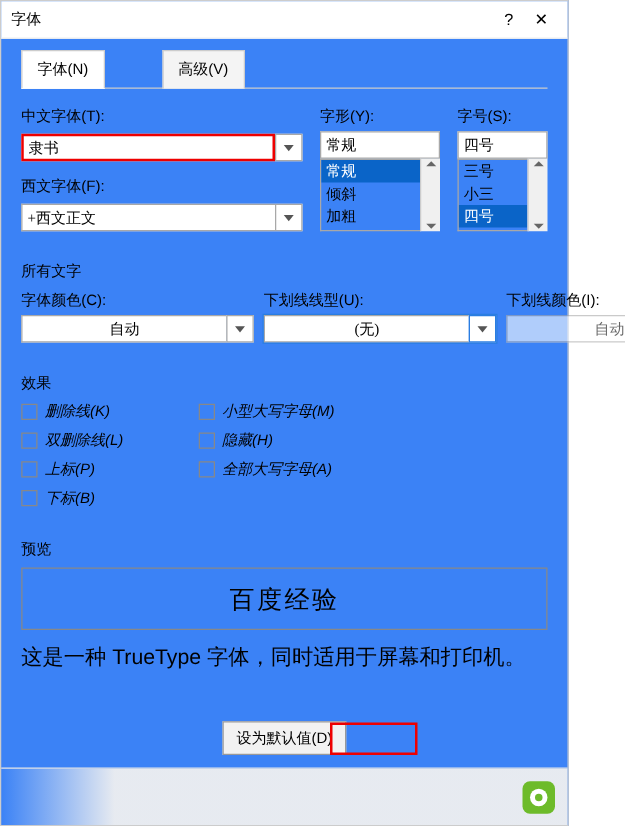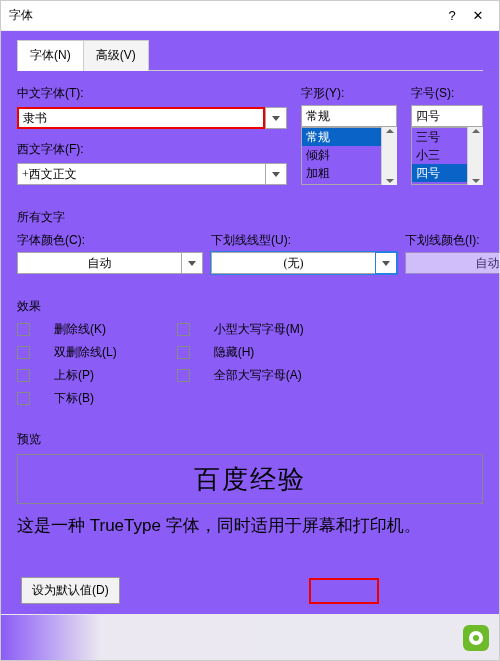--- a/index.html
+++ b/index.html
@@ -1,22 +1,22 @@
 <!DOCTYPE html>
 <html><head>
 <meta charset="utf-8">
 <style>
   * { box-sizing: border-box; }
   body { margin: 0; font-family: "Microsoft YaHei", Tahoma, sans-serif; font-size: 12px; background: #fff; }
-  .window { width: 500px; height: 661px; border: 1px solid #ccc; position: relative; background: #8b5cf6; }
+  .window { width: 455px; height: 661px; border: 1px solid #ccc; position: relative; background: #3b82f6; }
   .titlebar { height: 30px; background: #fff; display: flex; align-items: center; padding: 0 8px; border-bottom: 1px solid #eee; }
   .titlebar .title { flex: 1; font-size: 12px; }
   .titlebar .btn { width: 26px; text-align: center; font-size: 13px; cursor: pointer; }
   .body { padding: 8px 16px; }
-  .tabs { display: flex; border-bottom: 1px solid #ccc; margin-bottom: 14px; }
+  .tabs { display: flex; border-bottom: 1px solid #ccc; margin-bottom: 14px; gap: 47px; }
   .tab { padding: 6px 12px; border: 1px solid #ccc; border-bottom: none; background: #fff; margin-right: -1px; cursor: pointer; position: relative; top: 1px; }
   .tab.active { background: #fff; border-bottom: 1px solid #fff; }
   .tab.inactive { background: #f4f4f4; }
   .row { display: flex; gap: 14px; margin-bottom: 8px; }
   .col { display: flex; flex-direction: column; }
   .label { margin-bottom: 3px; }
   .combo { display: flex; height: 22px; }
   .combo input { flex: 1; border: 1px solid #a8a8a8; border-right: none; padding: 0 4px; font-family: Liberation Serif, serif; font-size: 12px; }
   .combo .arrow { width: 22px; border: 1px solid #a8a8a8; display: flex; align-items: center; justify-content: center; background: #fff; cursor: pointer; }
   .combo .arrow::after { content: ""; border-left: 4px solid transparent; border-right: 4px solid transparent; border-top: 5px solid #555; }
@@ -25,25 +25,25 @@
   .listbox .item { padding: 1px 4px; cursor: pointer; }
   .listbox .item.sel { background: #0a64c8; color: #fff; }
   .listbox-input { width: 100%; border: 1px solid #a8a8a8; height: 22px; padding: 0 4px; font-family: inherit; font-size: 12px; margin-bottom: 0; }
   .section-title { margin: 24px 0 6px 0; }
   .four-col { display: flex; gap: 8px; }
   .four-col .fc { flex: 1; display: flex; flex-direction: column; }
   .combo.blue .arrow { border-color: #2a7de1; }
   .combo.blue { outline: 1px solid #2a7de1; }
   .checks { display: flex; gap: 60px; margin-top: 6px; }
   .check-col { display: flex; flex-direction: column; gap: 6px; }
-  .chk { display: flex; align-items: center; gap: 24px; cursor: pointer; }
+  .chk { display: flex; align-items: center; gap: 6px; cursor: pointer; font-style: italic; }
   .chk .box { width: 13px; height: 13px; border: 1px solid #888; }
-  .preview-box { border: 1px solid #888; height: 50px; display: flex; align-items: center; justify-content: center; font-family: "SimSun", serif; font-size: 26px; letter-spacing: 2px; margin: 6px 0 10px 0; font-weight: 500; }
+  .preview-box { border: 1px solid #888; height: 50px; display: flex; align-items: center; justify-content: center; font-family: "SimSun", serif; font-size: 20px; letter-spacing: 2px; margin: 6px 0 10px 0; font-weight: 500; }
   .desc { font-size: 17px; margin-bottom: 12px; }
-  .bottom-btns { display: flex; gap: 8px; position: absolute; bottom: 56px; left: 20px; right: 20px; }
+  .bottom-btns { display: flex; gap: 8px; position: absolute; bottom: 56px; left: 20px; right: 20px; justify-content: center; }
   .btn-std { border: 1px solid #999; background: #f2f2f2; padding: 4px 10px; cursor: pointer; font-family: inherit; font-size: 12px; }
   .ok-btn { position: absolute; right: 120px; bottom: 56px; border: 2px solid #e00; width: 70px; height: 26px; }
   .watermark { position: absolute; bottom: 0; right: 0; height: 46px; display: flex; align-items: center; gap: 6px; padding: 0 10px; background: linear-gradient(to right, transparent, rgba(240,240,240,0.95) 20%); border-top: 1px solid #e8e8e8; width: 100%; justify-content: flex-end; }
   .wm-badge { width: 26px; height: 26px; border-radius: 6px; background: #6dbb2a; display: flex; align-items: center; justify-content: center; color: #fff; }
   .wm-badge::before { content: ""; width: 14px; height: 14px; border-radius: 50%; background: #fff; }
   .wm-badge::after { content: ""; position: absolute; width: 6px; height: 6px; border-radius: 50%; background: #6dbb2a; }
   .wm-text { font-size: 16px; color: #333; font-style: italic; font-weight: 500; }
   .scroll-hint { width: 16px; border-left: 1px solid #ccc; background: #f0f0f0; position: relative; }
   .scroll-hint::before, .scroll-hint::after { content: ""; position: absolute; left: 4px; border-left: 4px solid transparent; border-right: 4px solid transparent; }
   .scroll-hint::before { top: 2px; border-bottom: 4px solid #666; }

